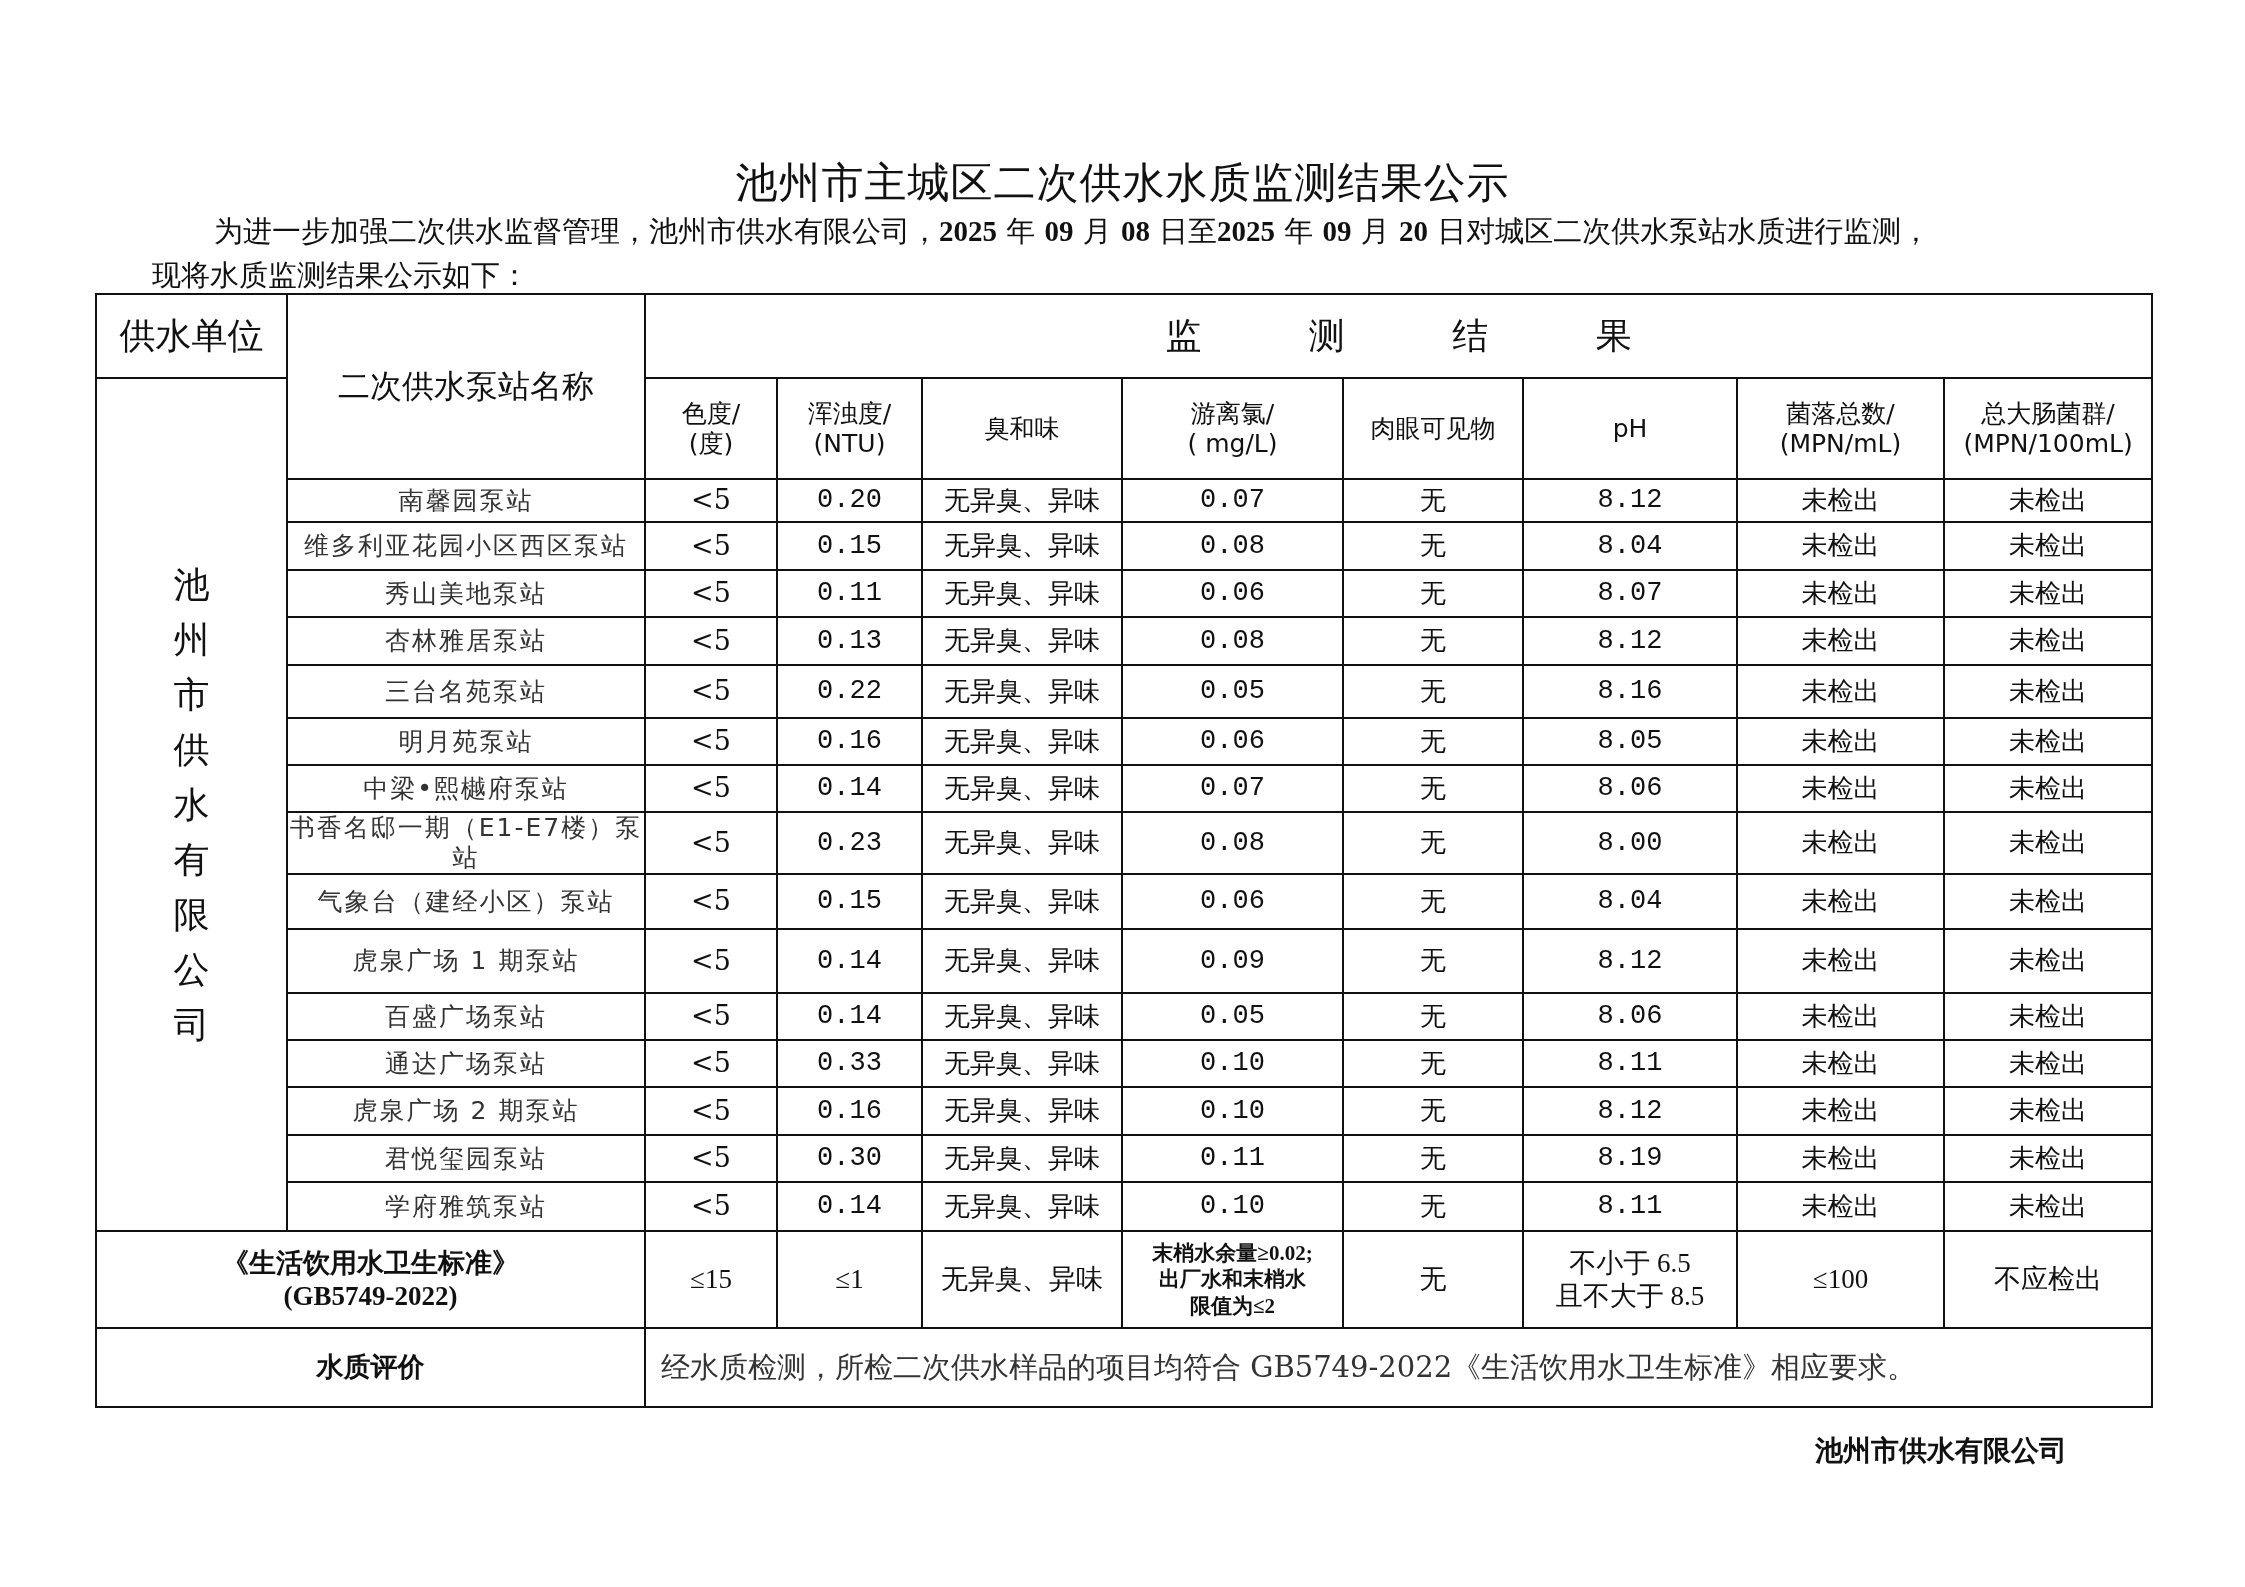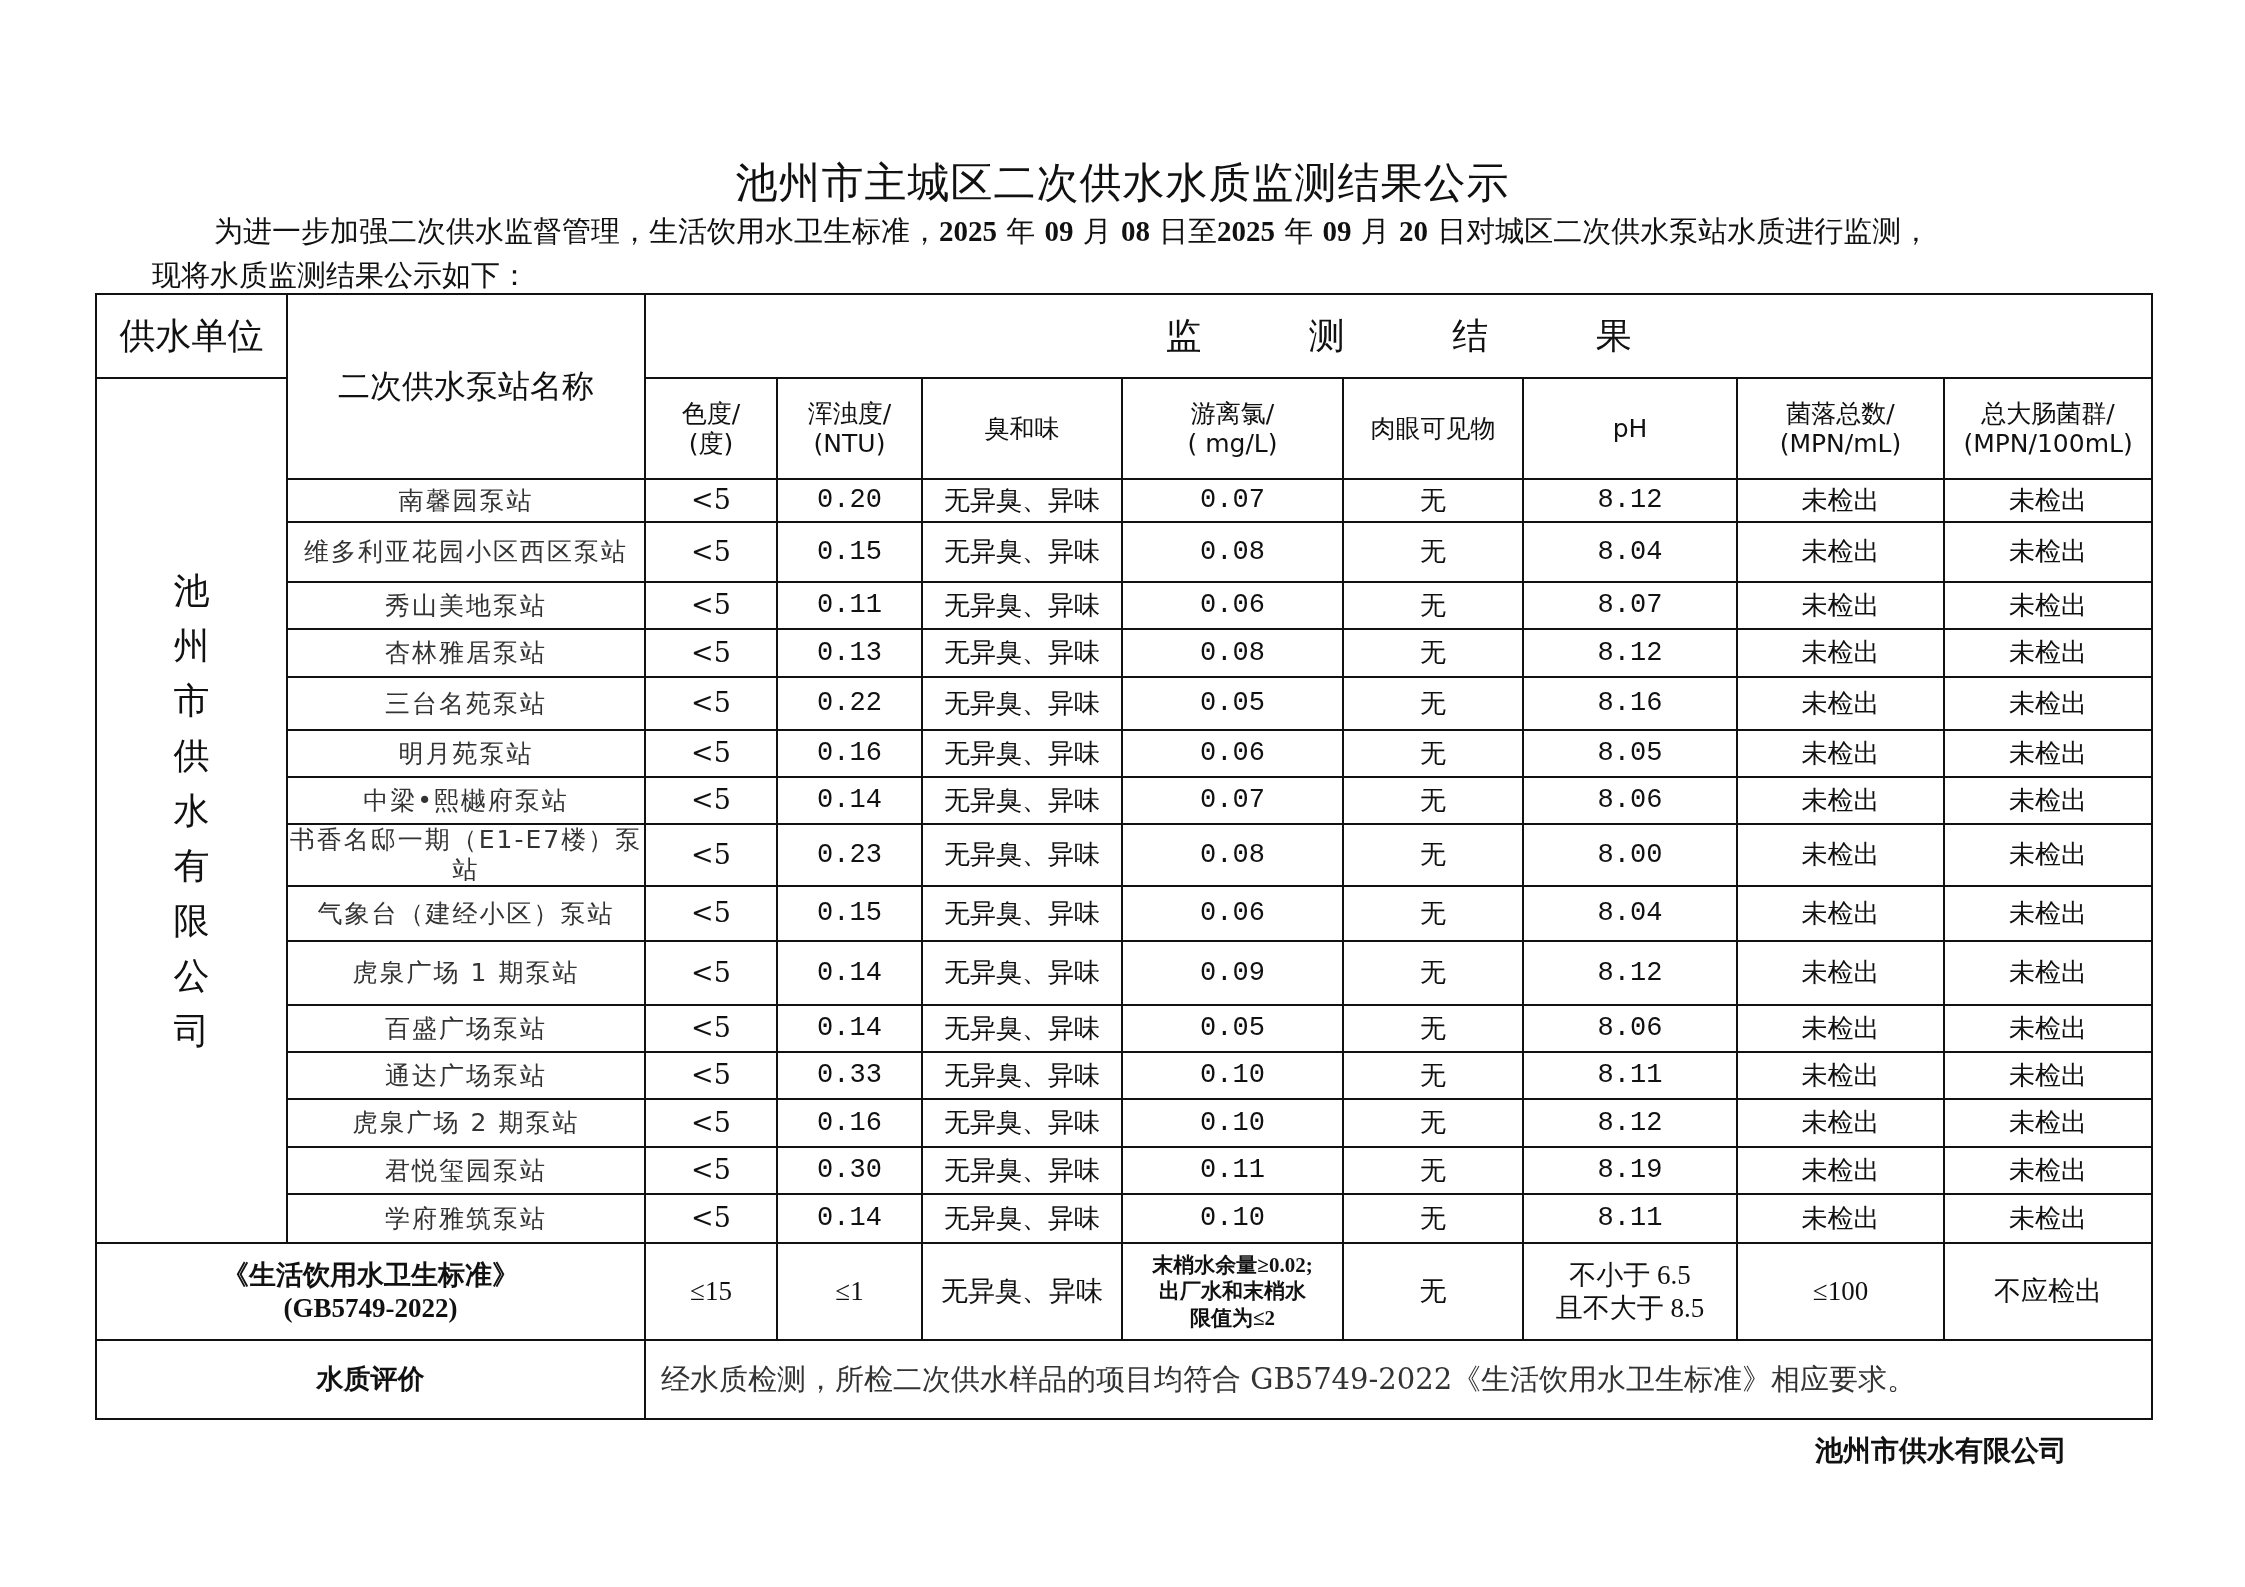--- a/index.html
+++ b/index.html
@@ -29,21 +29,21 @@
   .eval-label { font-weight:bold; font-size:27px !important; font-family:"DejaVu Sans","Liberation Sans",sans-serif;border-radius:13px; }
   .eval-text { text-align:left !important; padding-left:15px !important; font-size:29px !important; color:#333; }
   .footer { position:absolute; left:1815px; top:1432px; font-size:28px; font-weight:bold;
             font-family:"DejaVu Sans","Liberation Sans",sans-serif; }
 </style>
 </head>
 <body>
 
 <div class="title">池州市主城区二次供水水质监测结果公示</div>
 
-<div class="intro1"><span>为进一步加强二次供水监督管理，生活饮用水卫生标准，</span><b>2025</b> <span>年</span> <b>09</b> <span>月</span> <b>08</b> <span>日</span><span>至</span><b>2025</b> <span>年</span> <b>09</b> <span>月</span> <b>20</b> <span>日</span><span>对城区二次供水泵站水质进行监测，</span></div>
+<div class="intro1"><span>为进一步加强二次供水监督管理，池州市供水有限公司，</span><b>2025</b> <span>年</span> <b>09</b> <span>月</span> <b>08</b> <span>日</span><span>至</span><b>2025</b> <span>年</span> <b>09</b> <span>月</span> <b>20</b> <span>日</span><span>对城区二次供水泵站水质进行监测，</span></div>
 <div class="intro2">现将水质监测结果公示如下：</div>
 
 <table class="report">
   <colgroup>
     <col style="width:191px">
       <col style="width:358px">
       <col style="width:132px">
       <col style="width:145px">
     <col style="width:200px">
       <col style="width:221px">
@@ -105,21 +105,21 @@
         <td class="cell" style="letter-spacing: 2px; font-family: &quot;DejaVu Sans&quot;, &quot;Liberation Sans&quot;, sans-serif; font-size: 25px; color: rgb(51, 51, 51);">南馨园泵站</td>
         <td class="cell">&lt;5</td>
         <td class="cell" style="font-family: &quot;Liberation Mono&quot;, &quot;DejaVu Sans Mono&quot;, monospace;">0.20</td>
         <td class="cell" style="font-family: &quot;DejaVu Sans&quot;, &quot;Liberation Sans&quot;, sans-serif; font-size: 26px;">无异臭、异味</td>
         <td class="cell" style="font-family: &quot;Liberation Mono&quot;, &quot;DejaVu Sans Mono&quot;, monospace;">0.07</td>
         <td class="cell" style="font-family: &quot;DejaVu Sans&quot;, &quot;Liberation Sans&quot;, sans-serif; font-size: 26px;">无</td>
         <td class="cell" style="font-family: &quot;Liberation Mono&quot;, &quot;DejaVu Sans Mono&quot;, monospace;">8.12</td>
         <td class="cell" style="font-family: &quot;DejaVu Sans&quot;, &quot;Liberation Sans&quot;, sans-serif; font-size: 26px;">未检出</td>
         <td class="cell" style="font-family: &quot;DejaVu Sans&quot;, &quot;Liberation Sans&quot;, sans-serif; font-size: 26px;">未检出</td>
       </tr>
-      <tr style="height: 60px;">
+      <tr style="height: 48px;">
         <td class="cell" style="letter-spacing: 2px; font-family: &quot;DejaVu Sans&quot;, &quot;Liberation Sans&quot;, sans-serif; font-size: 25px; color: rgb(51, 51, 51);">维多利亚花园小区西区泵站</td>
         <td class="cell">&lt;5</td>
         <td class="cell" style="font-family: &quot;Liberation Mono&quot;, &quot;DejaVu Sans Mono&quot;, monospace;">0.15</td>
         <td class="cell" style="font-family: &quot;DejaVu Sans&quot;, &quot;Liberation Sans&quot;, sans-serif; font-size: 26px;">无异臭、异味</td>
         <td class="cell" style="font-family: &quot;Liberation Mono&quot;, &quot;DejaVu Sans Mono&quot;, monospace;">0.08</td>
         <td class="cell" style="font-family: &quot;DejaVu Sans&quot;, &quot;Liberation Sans&quot;, sans-serif; font-size: 26px;">无</td>
         <td class="cell" style="font-family: &quot;Liberation Mono&quot;, &quot;DejaVu Sans Mono&quot;, monospace;">8.04</td>
         <td class="cell" style="font-family: &quot;DejaVu Sans&quot;, &quot;Liberation Sans&quot;, sans-serif; font-size: 26px;">未检出</td>
         <td class="cell" style="font-family: &quot;DejaVu Sans&quot;, &quot;Liberation Sans&quot;, sans-serif; font-size: 26px;">未检出</td>
       </tr>

